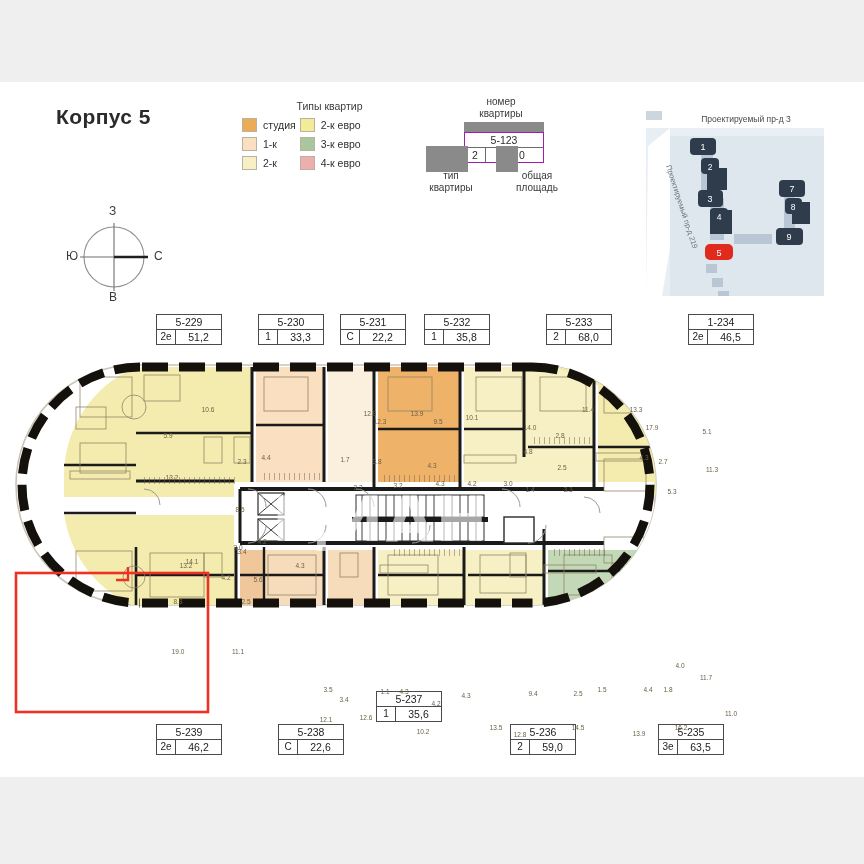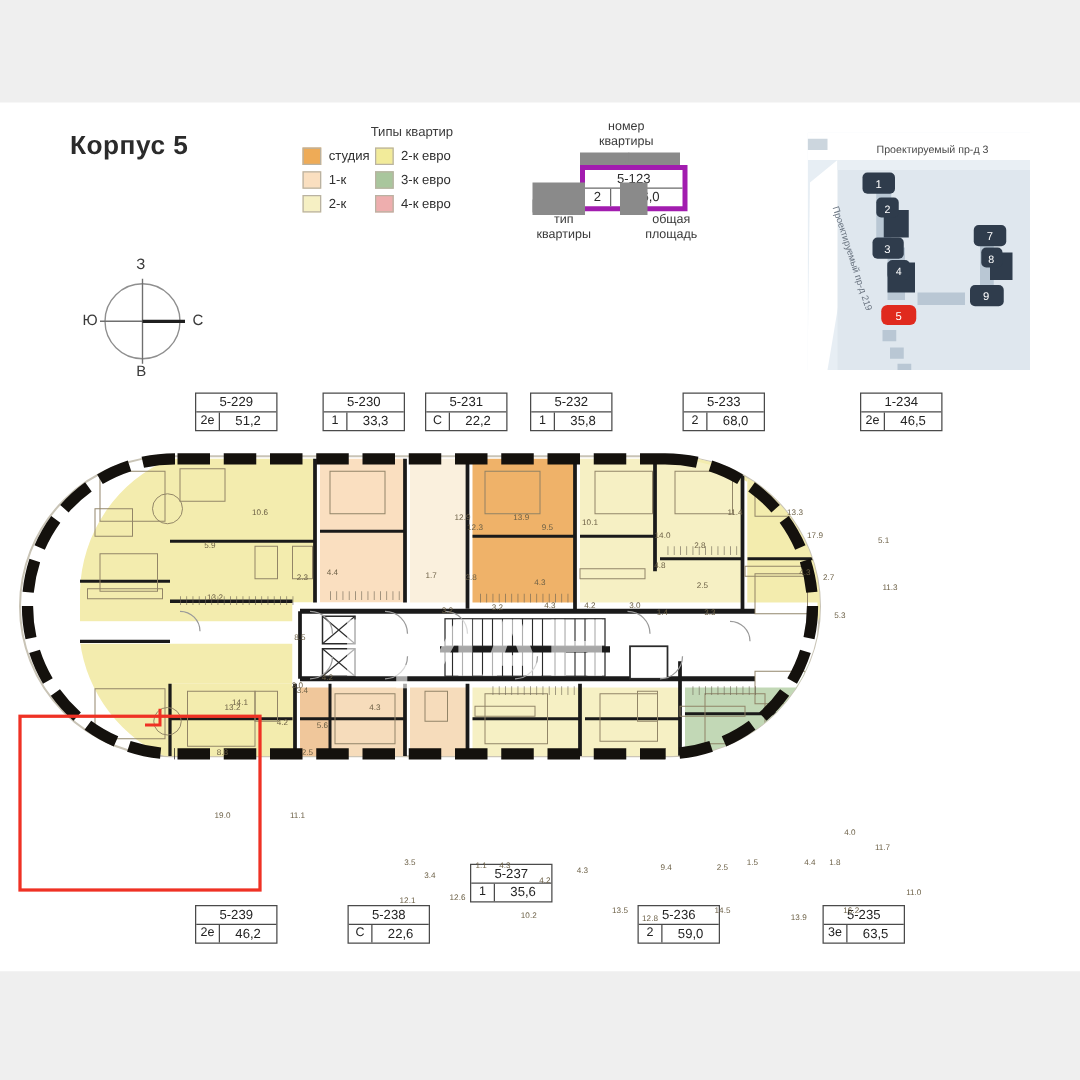--- a/index.html
+++ b/index.html
@@ -33,21 +33,21 @@
 
   
   .keydia{position:absolute;left:418px;top:14px;width:190px;height:105px;}
   .keydia .kd-caption{
     position:absolute;font-size:10px;color:#3a3a3a;text-align:center;
     line-height:12px;white-space:nowrap;
   }
   .kd-num{left:38px;top:0px;width:90px;}
   .kd-type{left:-5px;top:74px;width:76px;}
   .kd-area{left:76px;top:74px;width:86px;}
-  .kd-box{position:absolute;left:46px;top:36px;width:78px;border:4px solid #a21caf;background:#fff;}
+  .kd-box{position:absolute;left:46px;top:36px;width:78px;border:1px solid #a21caf;background:#fff;}
   .kd-box .r1{font-size:10.5px;text-align:center;color:#2c2c2c;height:14px;line-height:14px;border-bottom:1px solid #6b6b6b;}
   .kd-box .r2{display:flex;height:14px;}
   .kd-box .r2 .c1{width:20px;border-right:1px solid #6b6b6b;font-size:10.5px;text-align:center;line-height:14px;color:#2c2c2c;}
   .kd-box .r2 .c2{flex:1;font-size:10.5px;text-align:center;line-height:14px;color:#2c2c2c;}
   .kd-line{position:absolute;background:#8a8a8a;}
 
   
   .compass{position:absolute;left:66px;top:120px;width:120px;height:105px;}
   .compass .cl{position:absolute;font-size:12px;color:#3a3a3a;}
 

